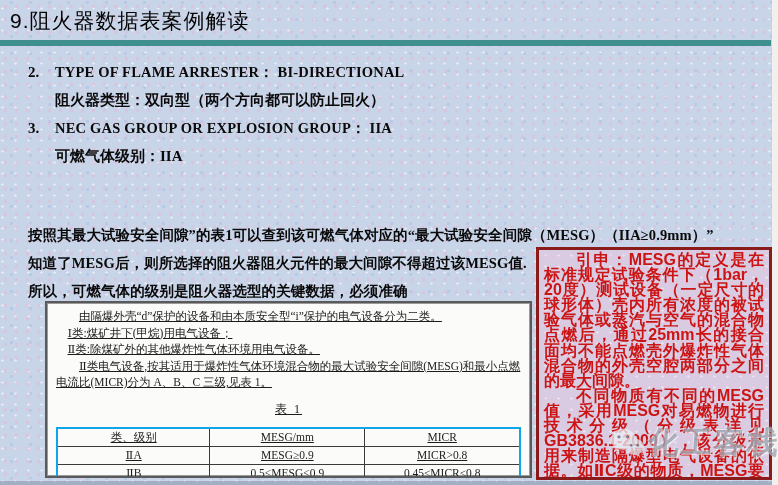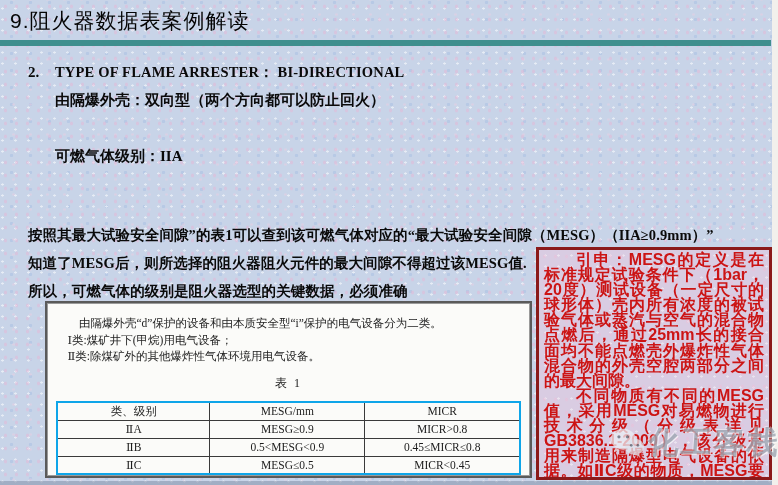--- a/index.html
+++ b/index.html
@@ -52,23 +52,23 @@
   .sec-zh{font-size:15px;}
   .para-line{
     position:absolute;left:28px;white-space:nowrap;font-weight:bold;
     font-size:14.5px;color:#0a0a0a;letter-spacing:.1px;
   }
   
   .excerpt-box{
     position:absolute;left:45px;top:301px;width:487px;height:177px;
     background:#fbfbf9;border:2px solid #5a5a5a;
     box-shadow:0 0 0 1px #9a9a9a inset;
-    padding:12px 9px 3px 9px;
+    padding:5px 9px 3px 9px;
     color:#1c1c1c;font-size:11.5px;line-height:16.5px;
-    overflow:hidden;z-index:2;
+    overflow:hidden;z-index:2;text-decoration:underline;
   }
   .excerpt-box p{white-space:normal;}
   .indent2{text-indent:2em;}
   .indent1{text-indent:1em;}
   .tbl-caption{text-align:center;font-size:12px;margin-top:10px;letter-spacing:2px;}
   table.t1{
     width:100%;border-collapse:collapse;margin-top:10px;
     border:2px solid #0ea5e9;
   }
   table.t1 th,table.t1 td{
@@ -113,32 +113,36 @@
 <body>
 
 <div class="slide">
 
   <div class="page-title">9.阻火器数据表案例解读</div>
   <div class="divider"></div>
 
   <div class="sec-line" style="left:28px;top:63px;">
     <span class="sec-num">2.</span><span class="sec-en">TYPE OF FLAME ARRESTER：  BI-DIRECTIONAL</span>
   </div>
-  <div class="sec-line sec-zh" style="left:55px;top:91px;">由隔爆外壳：双向型（两个方向都可以防止回火）</div>
+  <div class="sec-line sec-zh" style="left:55px;top:91px;">阻火器类型：双向型（两个方向都可以防止回火）</div>
 
+  <div class="sec-line" style="left:28px;top:119px;">
+    <span class="sec-num">3.</span><span class="sec-en">NEC GAS GROUP OR EXPLOSION GROUP：  IIA</span>
+  </div>
   <div class="sec-line sec-zh" style="left:55px;top:147px;">可燃气体级别：IIA</div>
 
   <div class="para-line" style="top:226px;">按照其最大试验安全间隙”的表1可以查到该可燃气体对应的“最大试验安全间隙（MESG）（IIA≥0.9mm）”</div>
   <div class="para-line" style="top:282px;">所以，可燃气体的级别是阻火器选型的关键数据，必须准确</div>
   <div class="para-line" style="top:254px;">知道了MESG后，则所选择的阻火器阻火元件的最大间隙不得超过该MESG值.</div>
 
   <div class="excerpt-box">
     <p class="indent2">由隔爆外壳“d”保护的设备和由本质安全型“i”保护的电气设备分为二类。</p>
     <p class="indent1">Ⅰ类:煤矿井下(甲烷)用电气设备；</p>
     <p class="indent1">Ⅱ类:除煤矿外的其他爆炸性气体环境用电气设备。</p>
+    <p class="indent2">Ⅱ类电气设备,按其适用于爆炸性气体环境混合物的最大试验安全间隙(MESG)和最小点燃电流比(MICR)分为 A、B、C 三级,见表 1。</p>
     <div class="tbl-caption">表 1</div>
     <table class="t1">
       <colgroup>
           <col class="c1">
           <col class="c2">
           <col class="c3">
         </colgroup>
       <tbody>
           <tr>
         <th>类、级别</th>

